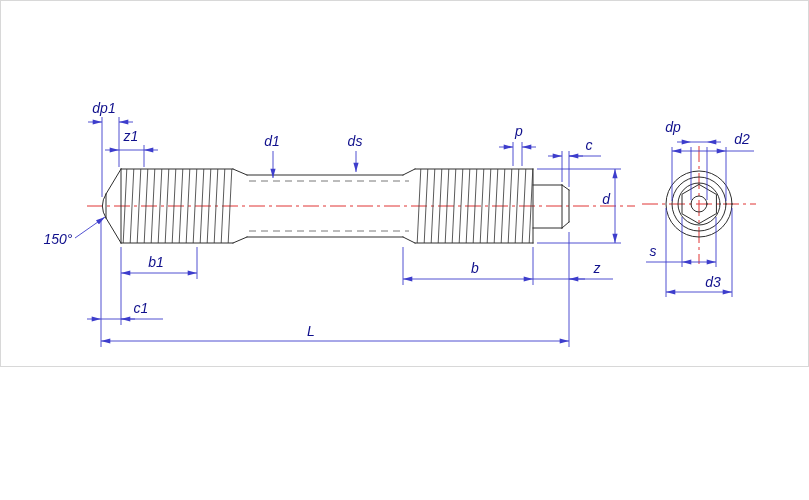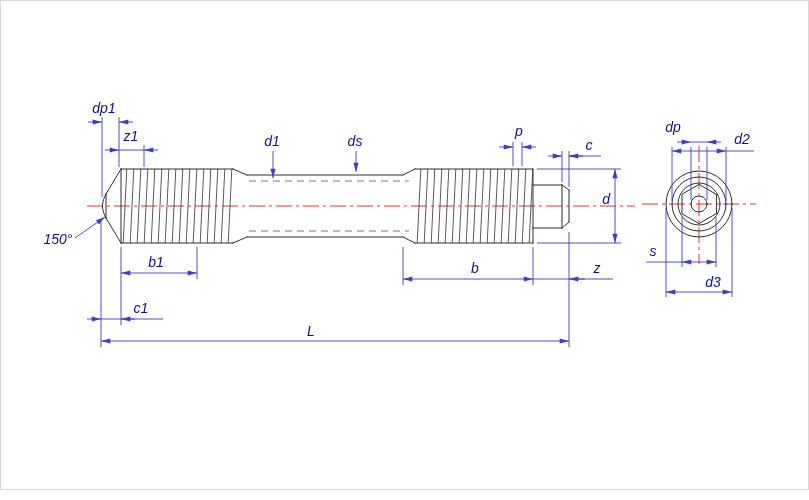--- a/index.html
+++ b/index.html
@@ -1,18 +1,18 @@
 <!DOCTYPE html>
 <html style="--outline: #2e2e2e; --dimension: #3d3dcc; --text: #10108c; --centerline: #e03535; --background: #ffffff;"><head>
 <meta charset="utf-8">
 <style>
   html,body{margin:0;padding:0;background:#ffffff;}
   .canvas{
     position:relative;
-    width:809px;height:490px;
+    width:809px;height:367px;
     background:#ffffff;
     border:1px solid #d8d8d8;
     box-sizing:border-box;
     font-family:"Liberation Sans", sans-serif;
   }
   svg{display:block;}
   .ol{stroke:var(--outline,#2e2e2e);stroke-width:1;fill:none;stroke-linecap:square;}
   .thl{stroke:var(--outline,#2e2e2e);stroke-width:0.8;}
   .mn{stroke:#555555;stroke-width:0.8;fill:none;stroke-dasharray:7 5;}
   .cl{stroke:var(--centerline,#e03535);stroke-width:1;fill:none;stroke-dasharray:16 4 3 4;}

